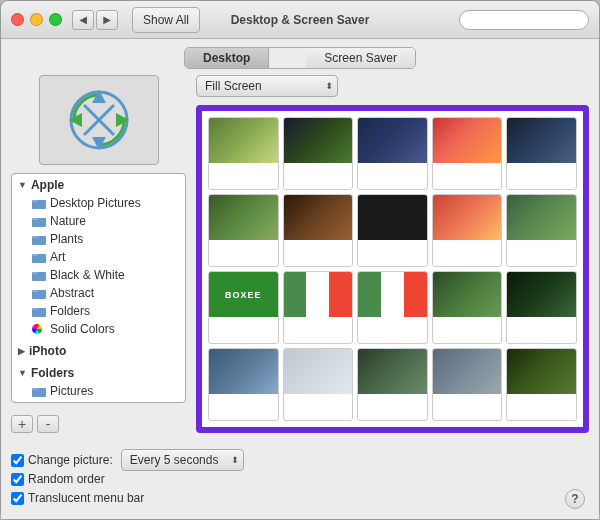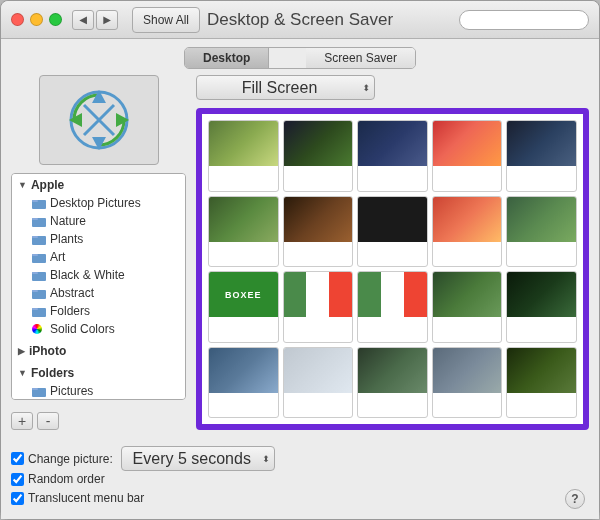--- a/index.html
+++ b/index.html
@@ -70,22 +70,22 @@
       cursor: pointer;
       margin-left: 14px;
       height: 26px;
       font-size: 12px;
       color: #333;
     }
     .title-text {
       position: absolute;
       left: 50%;
       transform: translateX(-50%);
-      font-size: 17px;
-      font-weight: normal;
+      font-size: 12px;
+      font-weight: bold;
       color: #444;
     }
     .search-box {
       position: absolute;
       right: 10px;
       display: flex;
       align-items: center;
       background: white;
       border: 1px solid #aaa;
       border-radius: 10px;
@@ -228,27 +228,26 @@
     }
     .dropdown-row {
       display: flex;
       align-items: center;
     }
     .dropdown {
       background: linear-gradient(to bottom, #f5f5f5, #ddd);
       border: 1px solid #aaa;
       border-radius: 4px;
       padding: 3px 20px 3px 8px;
-      font-size: 16px;
+      font-size: 12px;
       appearance: none;
       cursor: pointer;
       position: relative;
       color: #333;
       min-width: 130px;
-      text-align: center;
     }
     .dropdown-wrapper {
       position: relative;
       display: inline-block;
     }
     .dropdown-arrow {
       position: absolute;
       right: 5px;
       top: 50%;
       transform: translateY(-50%);

